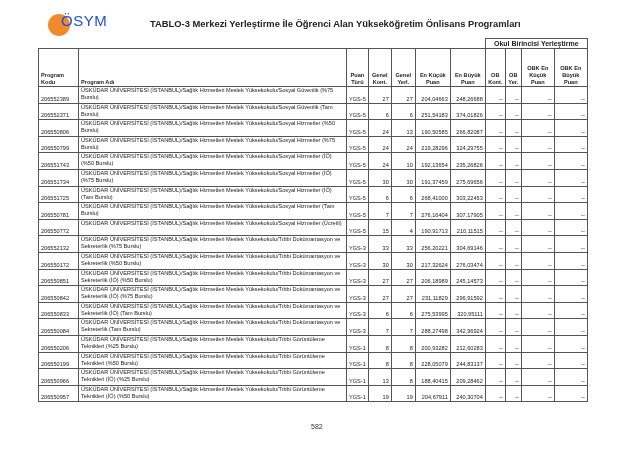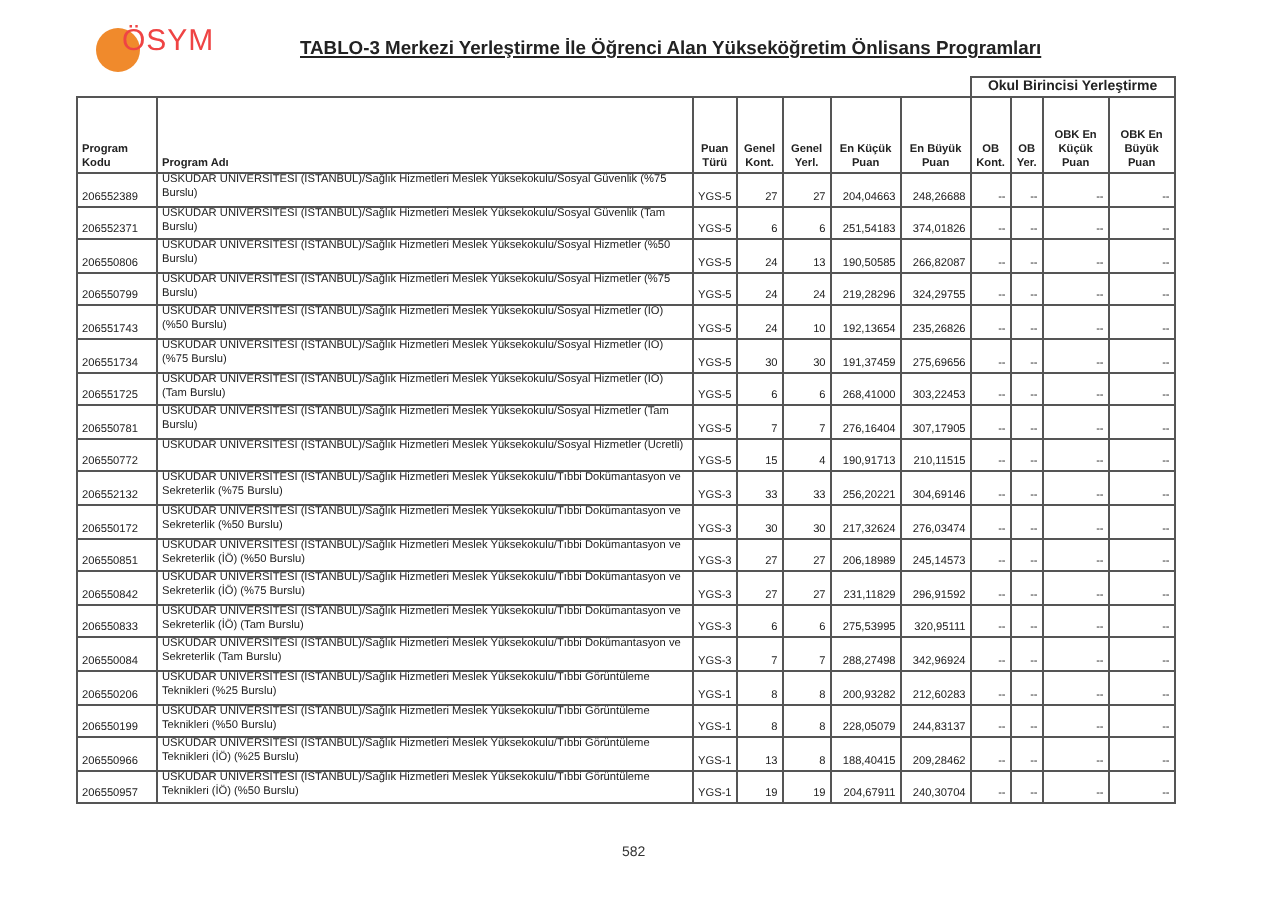--- a/index.html
+++ b/index.html
@@ -1,20 +1,20 @@
 <!DOCTYPE html>
 <html><head>
 <meta charset="utf-8">
 <style>
   html, body { margin:0; padding:0; background:#ffffff; }
   body { width:635px; height:449px; position:relative; overflow:hidden; font-family:"Liberation Sans", sans-serif; color:#222; }
   .logo { position:absolute; left:48px; top:12px; width:80px; height:24px; }
   .logo-circle { position:absolute; left:0; top:2px; width:22px; height:22px; border-radius:50%; background:#f08a2c; }
-  .logo-text { position:absolute; left:13px; top:0px; font-size:15px; color:#ef4444; letter-spacing:0.5px; }
-  .title { position:absolute; left:150px; top:18px; font-size:9.4px; font-weight:bold; color:#222; white-space:nowrap;text-decoration:underline; }
+  .logo-text { position:absolute; left:13px; top:0px; font-size:15px; color:#1d4ed8; letter-spacing:0.5px; }
+  .title { position:absolute; left:150px; top:18px; font-size:9.4px; font-weight:bold; color:#222; white-space:nowrap; }
   table { position:absolute; left:38px; top:38px; border-collapse:collapse; table-layout:fixed; }
   td, th { border:1px solid #555; padding:0 2px; font-size:5.6px; line-height:7px; overflow:hidden; white-space:nowrap; }
   th { font-weight:bold; vertical-align:bottom; text-align:center; }
   th.left { text-align:left; }
   .grp th.grp-title { font-size:7px; text-align:center; vertical-align:middle; border-bottom:1px solid #555; }
   .blank { border:none !important; }
   tbody tr td { height:15.6px; vertical-align:bottom; }
   td.code { text-align:left; }
   td.name { text-align:left; vertical-align:top; white-space:normal; padding-top:0; }
   td.num { text-align:right; }

